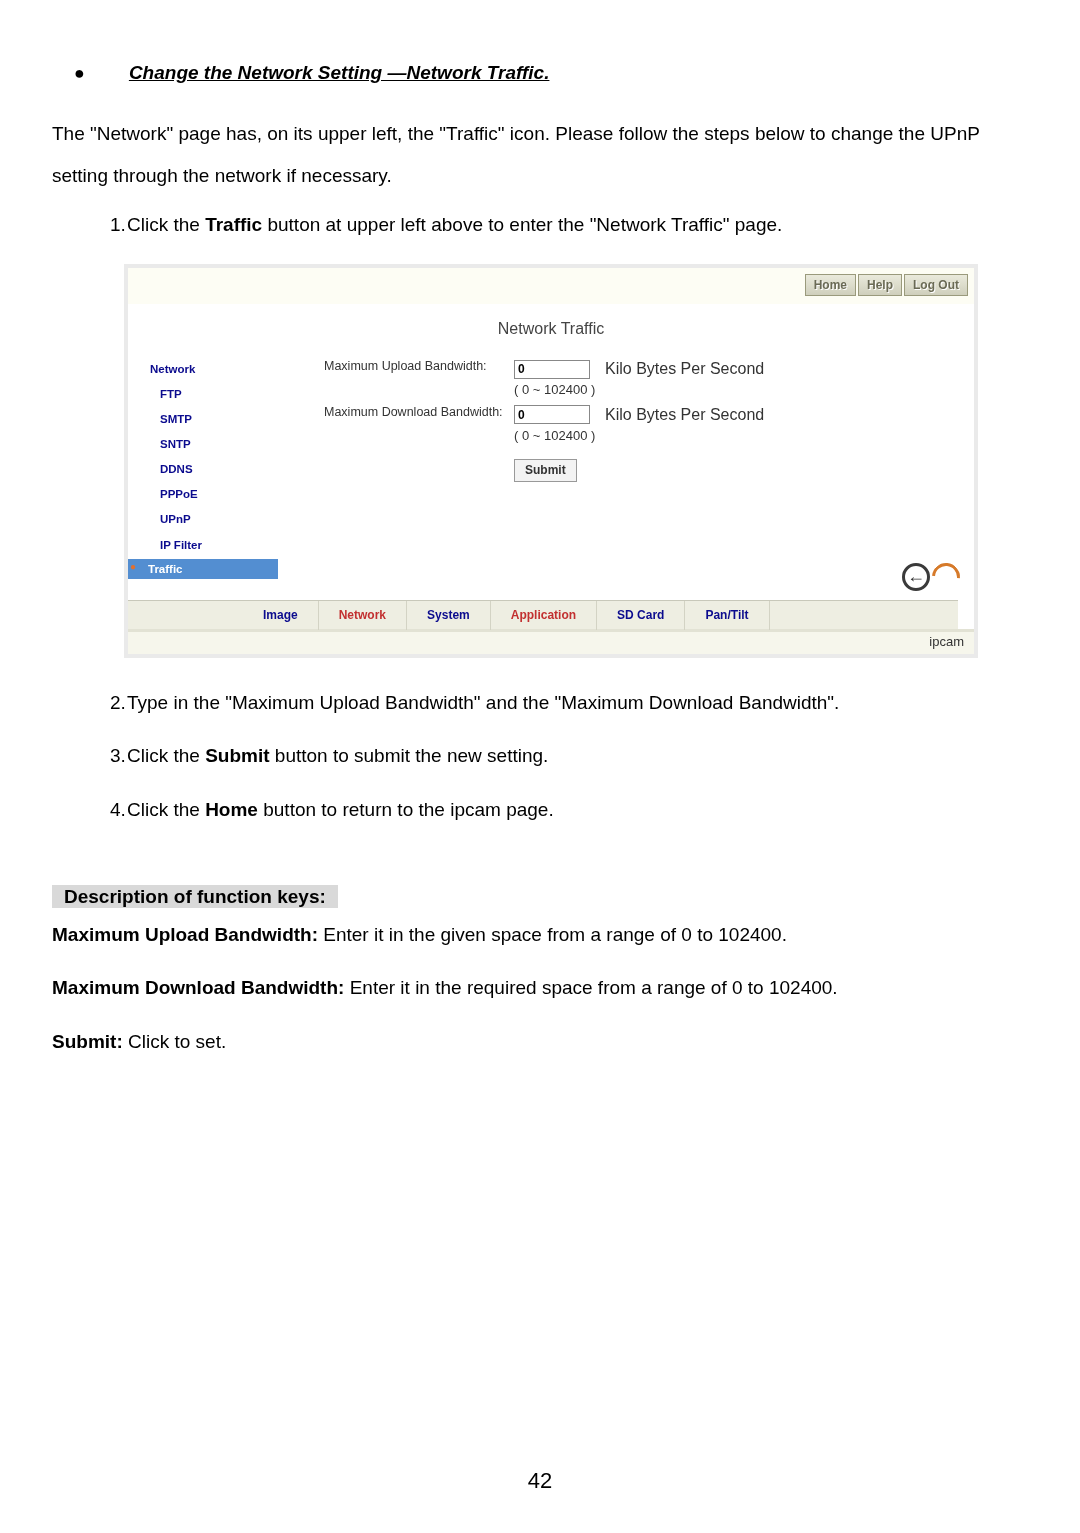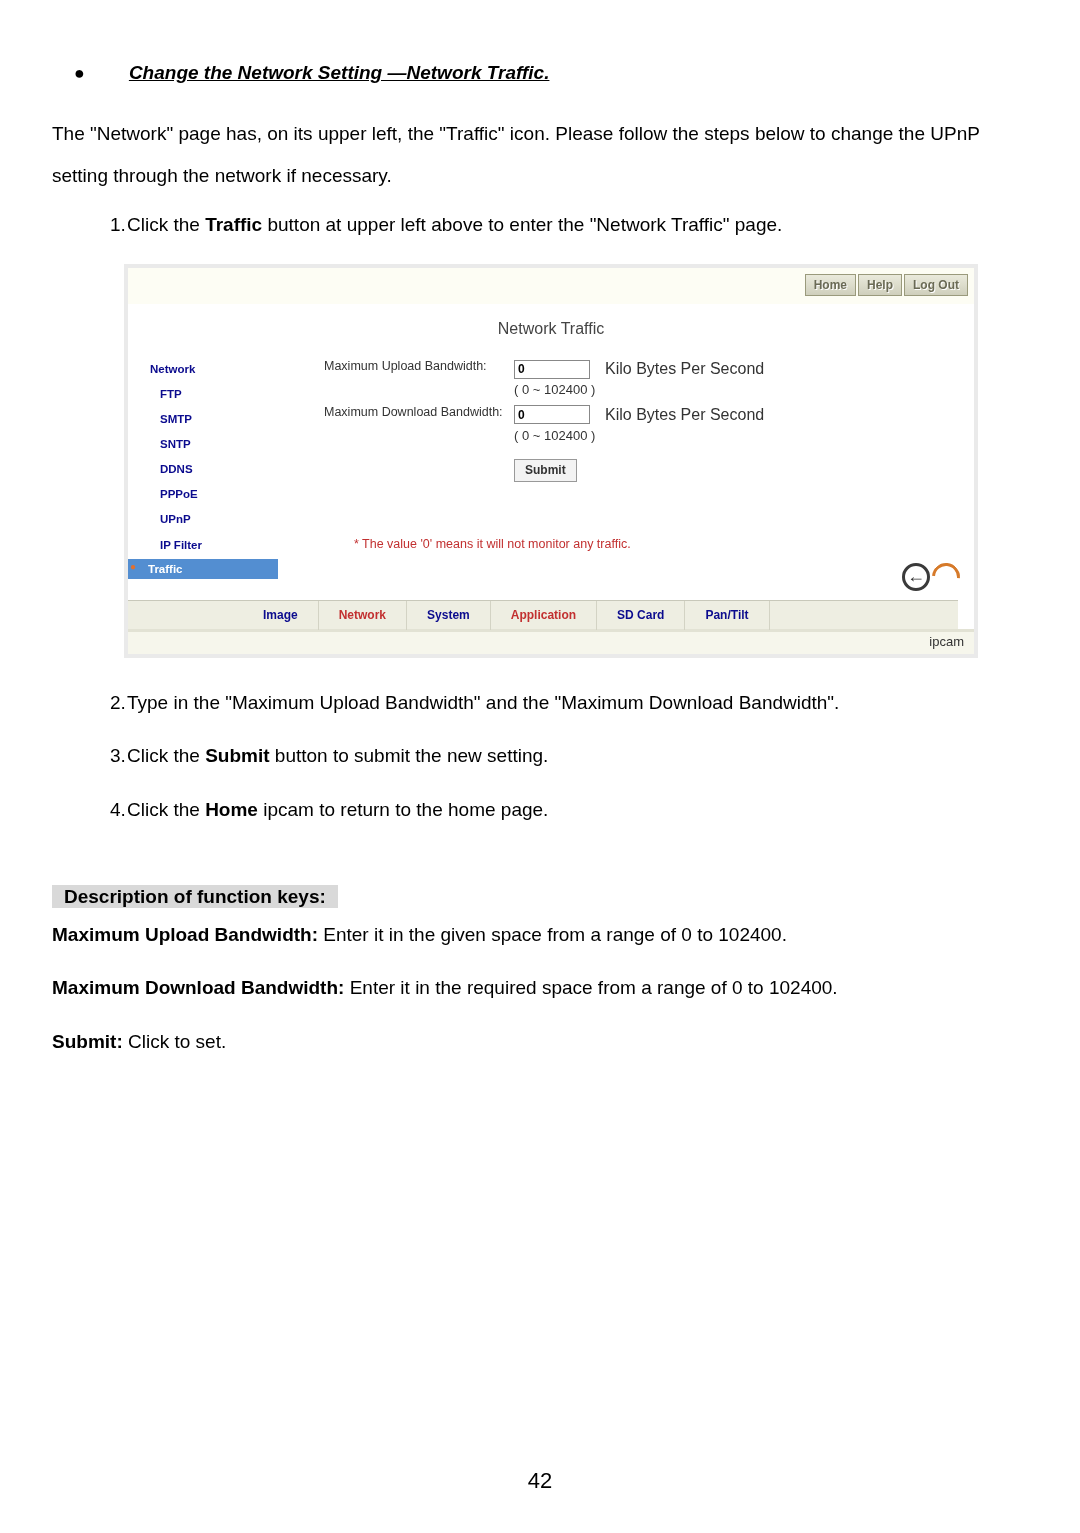--- a/index.html
+++ b/index.html
@@ -168,21 +168,20 @@
           <div class="scr-form-label">Maximum Download Bandwidth:</div>
           <div class="scr-form-val">
             <input class="scr-input" value="0" style="">
             <span class="scr-unit">Kilo Bytes Per Second</span>
             <div class="scr-range">( 0 ~ 102400 )</div>
           </div>
         </div>
 
         <div class="scr-submit">Submit</div>
 
-        <div class="scr-note">* The value '0' means it will not monitor any traffic.</div>
       </div>
     </div>
 
     <div class="scr-corner">
       <div class="scr-circ">←</div>
       <div class="scr-half"></div>
     </div>
 
     <div class="scr-bottomnav">
       <div class="scr-bn-inner">
@@ -202,21 +201,21 @@
   <div class="ordered-item">
     <div class="ordered-num">2.</div>
     <div class="ordered-text">Type in the "Maximum Upload Bandwidth" and the "Maximum Download Bandwidth".</div>
   </div>
   <div class="ordered-item">
     <div class="ordered-num">3.</div>
     <div class="ordered-text"><span>Click the </span><span class="bold">Submit</span><span> button to submit the new setting.</span></div>
   </div>
   <div class="ordered-item">
     <div class="ordered-num">4.</div>
-    <div class="ordered-text"><span>Click the </span><span class="bold">Home</span><span> ipcam to return to the home page.</span></div>
+    <div class="ordered-text"><span>Click the </span><span class="bold">Home</span><span> button to return to the ipcam page.</span></div>
   </div>
 </div>
 
 <div class="desc-block">
   <span class="desc-heading">Description of function keys:</span>
   <p><span class="bold">Maximum Upload Bandwidth: </span><span>Enter it in the given space from a range of 0 to 102400.</span></p>
   <p><span class="bold">Maximum Download Bandwidth: </span><span>Enter it in the required space from a range of 0 to 102400.</span></p>
   <p><span class="bold">Submit: </span><span>Click to set.</span></p>
 </div>
 

